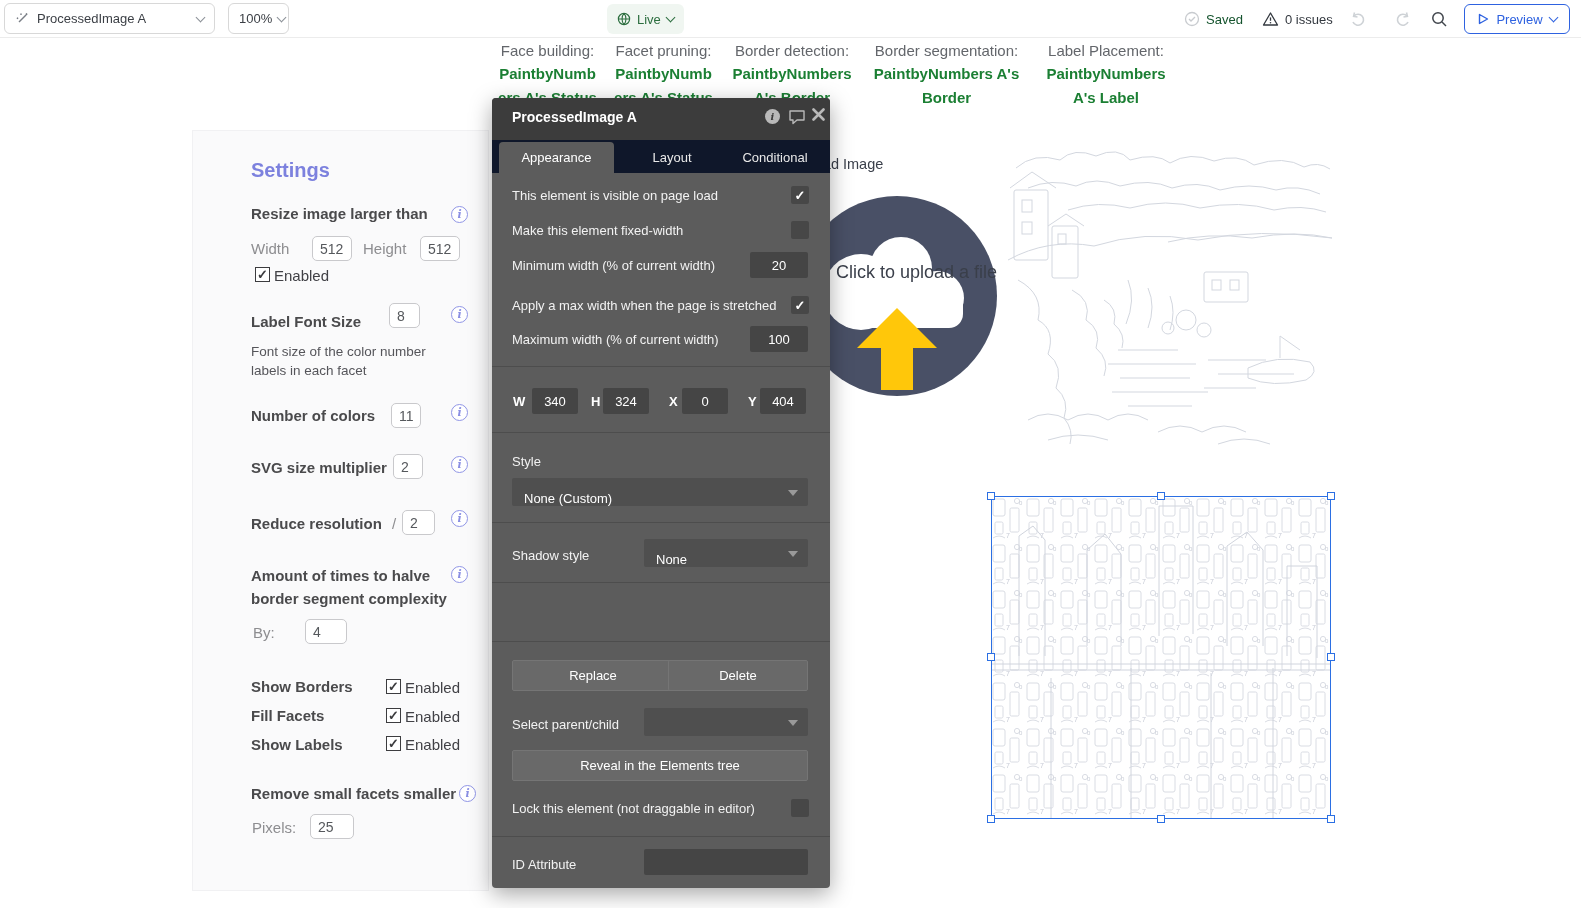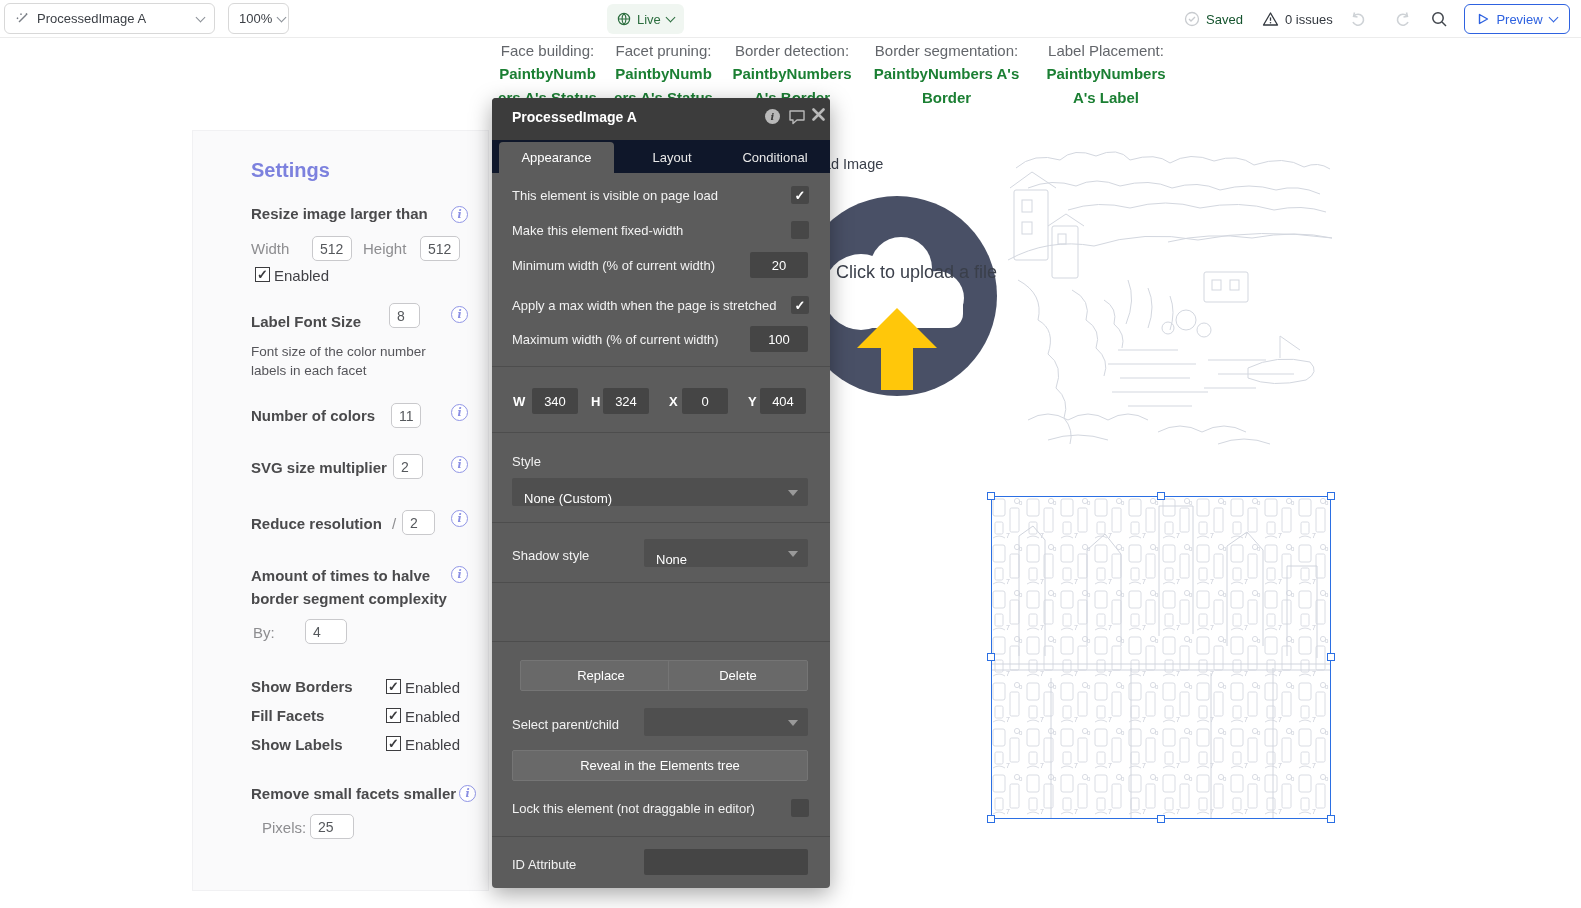--- a/index.html
+++ b/index.html
@@ -200,21 +200,21 @@
     <div class="s-label" style="left:58px; top:576px;">Fill Facets</div>
     <span class="scb on" style="left:193px; top:577px;"></span>
     <div style="position:absolute; left:212px; top:577px; font-size:15px; color:#414146;">Enabled</div>
 
     <div class="s-label" style="left:58px; top:605px;">Show Labels</div>
     <span class="scb on" style="left:193px; top:605px;"></span>
     <div style="position:absolute; left:212px; top:605px; font-size:15px; color:#414146;">Enabled</div>
 
     <div class="s-label" style="left:58px; top:654px;">Remove small facets smaller</div>
     <div class="info" style="left:266px; top:654px;"></div>
-    <div class="s-sub" style="left:59px; top:688px;margin-left:10px;">Pixels:</div>
+    <div class="s-sub" style="left:59px; top:688px;">Pixels:</div>
     <input class="inp" style="left: 117px; top: 683px; width: 44px;" value="25">
   </div>
 
   <div class="upload-title">Upload Image</div>
   <div class="art" style="left:797px; top:196px; width:200px; height:200px; z-index:2;">
     <svg width="200" height="200" viewBox="0 0 200 200">
       <circle cx="100" cy="100" r="100" fill="#495066"></circle>
       <circle cx="64" cy="96" r="38" fill="#fff"></circle>
       <circle cx="104" cy="72" r="31" fill="#fff"></circle>
       <circle cx="140" cy="102" r="27" fill="#fff"></circle>
@@ -365,21 +365,21 @@
     <div class="ddrop" style="left:152px; top:441px; width:164px;">
       <span>None</span>
       <span class="dchev"></span>
     </div>
 
     <div class="sep" style="top:484px;"></div>
 
 
     <div class="sep" style="top:543px;"></div>
 
-    <button class="dbtn" style="left:28px; top:562px; width:162px;">Replace</button>
+    <button class="dbtn" style="left:20px; top:562px; width:162px;">Replace</button>
     <button class="dbtn" style="left:176px; top:562px; width:140px;">Delete</button>
 
     <div class="prow-label" style="top:619px;">Select parent/child</div>
     <div class="ddrop" style="left:152px; top:610px; width:164px;">
       <span></span>
       <span class="dchev"></span>
     </div>
 
     <button class="dbtn" style="left:20px; top:652px; width:296px;">Reveal in the Elements tree</button>
 

